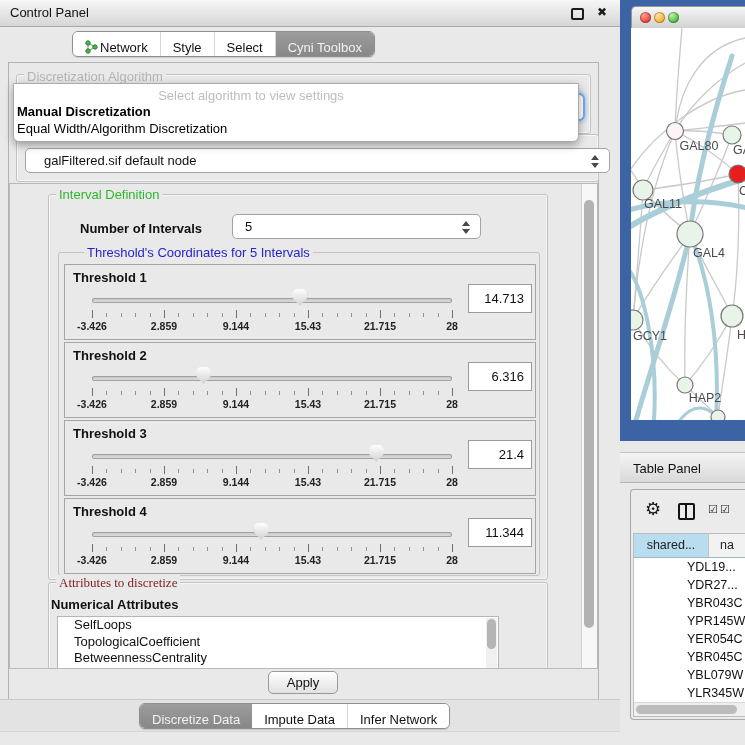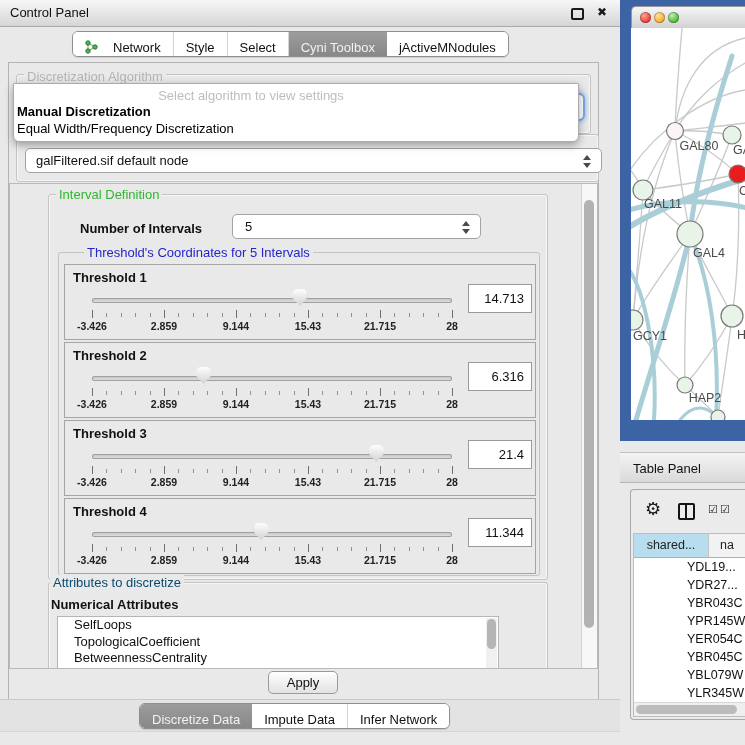--- a/index.html
+++ b/index.html
@@ -12,21 +12,21 @@
             border-bottom:1px solid #a9a9a9;}
   #titlebar .t{position:absolute;left:10px;top:0;line-height:26px;}
   #float-btn{position:absolute;right:36px;top:8px;width:9px;height:8px;border:2px solid #1a1a1a;border-radius:2px;background:transparent;}
   #close-btn{position:absolute;right:13px;top:5px;font-size:12px;font-weight:bold;color:#1a1a1a;font-family:"DejaVu Sans",sans-serif;}
 
   
   .segbar{display:flex;height:24px;border:1px solid #8f8f8f;border-radius:6px;overflow:hidden;background:#fff;
           box-shadow:0 1px 1px rgba(0,0,0,.12);}
   #top-tabs{left:72px;top:31px;}
   #bottom-tabs{left:139px;top:703px;}
-  .seg{display:flex;align-items:center;gap:15px;padding:15px 12px;background:#fff;border-right:1px solid #d4d4d4;
+  .seg{display:flex;align-items:center;gap:2px;padding:15px 12px;background:#fff;border-right:1px solid #d4d4d4;
        white-space:nowrap;cursor:default;}
   .seg:last-child{border-right:none;}
   .seg.sel{background:linear-gradient(#9c9c9c,#838383);color:#f2f2f2;border-right:none;}
 
   
   #main-panel{left:8px;top:62px;width:589px;height:639px;border:1px solid #b3b3b3;background:#e9e9e9;}
   .group{position:absolute;border:1px solid #c3c3c3;border-radius:3px;box-shadow:inset 0 0 0 1px #f6f6f6;}
   .group-label{position:absolute;background:#e9e9e9;padding:0 3px;line-height:15px;white-space:nowrap;}
 
   #algo-group{left:16px;top:74px;width:573px;height:58px;}
@@ -36,21 +36,21 @@
 
   #popup{left:13px;top:83px;width:564px;height:57px;background:#fff;border:1px solid #ababab;
          border-radius:1px 1px 6px 6px;box-shadow:0 3px 9px rgba(0,0,0,.35);z-index:6;}
   #popup .prompt{position:absolute;top:4px;left:0;right:90px;text-align:center;color:#bdbdbd;}
   #popup .opt{position:absolute;left:3px;font-size:13px;color:#000;white-space:nowrap;}
   #popup .opt.bold{font-weight:bold;}
 
   #tabledata-group{left:16px;top:134px;width:581px;height:46px;}
   #tabledata-label{left:7px;top:-7px;color:#111;}
   #tabledata-combo{left:25px;top:148px;width:565px;height:23px;background:#fff;border:1px solid #a3a3a3;border-radius:5px;
-                   line-height:23px;padding-left:10px;}
+                   line-height:23px;padding-left:18px;}
   .updown{position:absolute;right:9px;top:50%;margin-top:-6px;width:9px;height:13px;}
   .updown::before{content:"";position:absolute;top:0;left:0;border-left:4px solid transparent;border-right:4px solid transparent;border-bottom:5px solid #4a4a4a;}
   .updown::after{content:"";position:absolute;bottom:0;left:0;border-left:4px solid transparent;border-right:4px solid transparent;border-top:5px solid #4a4a4a;}
 
   
   #scrollpane{left:9px;top:183px;width:587px;height:484px;border:1px solid #b9b9b9;background:#e9e9e9;overflow:hidden;}
   #vscroll{position:absolute;right:0;top:0;width:15px;height:100%;background:#f7f7f7;border-left:1px solid #d2d2d2;}
   #vscroll .vthumb{position:absolute;left:2px;top:16px;width:10px;height:428px;background:#b2b2b2;border-radius:6px;}
 
   #interval-group{left:38px;top:10px;width:498px;height:384px;}
@@ -69,21 +69,21 @@
          clip-path:polygon(0% 28%,8% 10%,25% 0%,75% 0%,92% 10%,100% 28%,100% 52%,50% 100%,0% 52%);
          filter:drop-shadow(0 0 1px #828282);}
   .ticks{position:absolute;left:27px;top:45px;width:360px;height:9px;}
   .tick{position:absolute;top:3px;width:1px;height:4px;background:#909090;}
   .tick.major{top:0;height:8px;background:#707070;}
   .scale-num{position:absolute;top:55px;transform:translateX(-50%);font-size:10.5px;font-weight:bold;color:#222;white-space:nowrap;}
   .vbox{position:absolute;left:403px;top:19px;width:55px;height:27px;background:#fff;border:1px solid #9a9a9a;
         line-height:27px;text-align:right;padding-right:7px;font-size:13px;}
 
   #attr-group{left:38px;top:398px;width:498px;height:95px;}
-  #attr-label{left:1px;top:-8px;color:#0c4a6e;}
+  #attr-label{left:7px;top:-8px;color:#7f1d1d;font-family:Liberation Serif, serif;}
   #attr-sub{position:absolute;left:2px;top:14px;font-weight:bold;}
   #attr-list{position:absolute;left:8px;top:33px;width:440px;height:52px;background:#fff;border:1px solid #b5b5b5;overflow:hidden;}
   .attr-item{line-height:16.5px;padding-left:16px;white-space:nowrap;}
   #attr-vscroll{position:absolute;right:1px;top:1px;width:11px;height:50px;background:#f0f0f0;}
   #attr-vscroll .vthumb{position:absolute;left:1px;top:1px;width:9px;height:30px;background:#b5b5b5;border-radius:5px;}
 
   #apply-btn{left:268px;top:671px;width:68px;height:21px;border:1px solid #9a9a9a;border-radius:5px;
              background:linear-gradient(#ffffff,#e2e2e2);text-align:center;line-height:21px;}
 
   #bottom-strip{left:0;top:699px;width:620px;height:31px;background:#e3e3e3;border-top:1px solid #c9c9c9;border-bottom:1px solid #d6d6d6;}
@@ -142,37 +142,34 @@
       </div>
       <div class="seg">
         <span>Style</span>
       </div>
       <div class="seg">
         <span>Select</span>
       </div>
       <div class="seg sel">
         <span>Cyni Toolbox</span>
       </div>
-      <div class="seg">
-        <span>jActiveMNodules</span>
-      </div>
     </div>
 
   <div class="abs" id="main-panel"></div>
 
   <div class="abs group" id="algo-group">
     <span class="group-label" id="algo-label">Discretization Algorithm</span>
   </div>
   <div class="abs" id="algo-combo"></div>
 
   <div class="abs" id="popup">
     <div class="prompt">Select algorithm to view settings</div>
     <div id="algo-options">
         <div class="opt bold" style="top: 20px;">Manual Discretization</div>
-        <div class="opt" style="top: 37px;">Equal Width/Frequency Discretization</div>
+        <div class="opt" style="top: 37px;">Equal Width/Algorithm Discretization</div>
       </div>
   </div>
 
   <div class="abs group" id="tabledata-group">
     <span class="group-label" id="tabledata-label">Table Data</span>
   </div>
   <div class="abs" id="tabledata-combo">
     <span>galFiltered.sif default node</span>
     <span class="updown"></span>
   </div>

